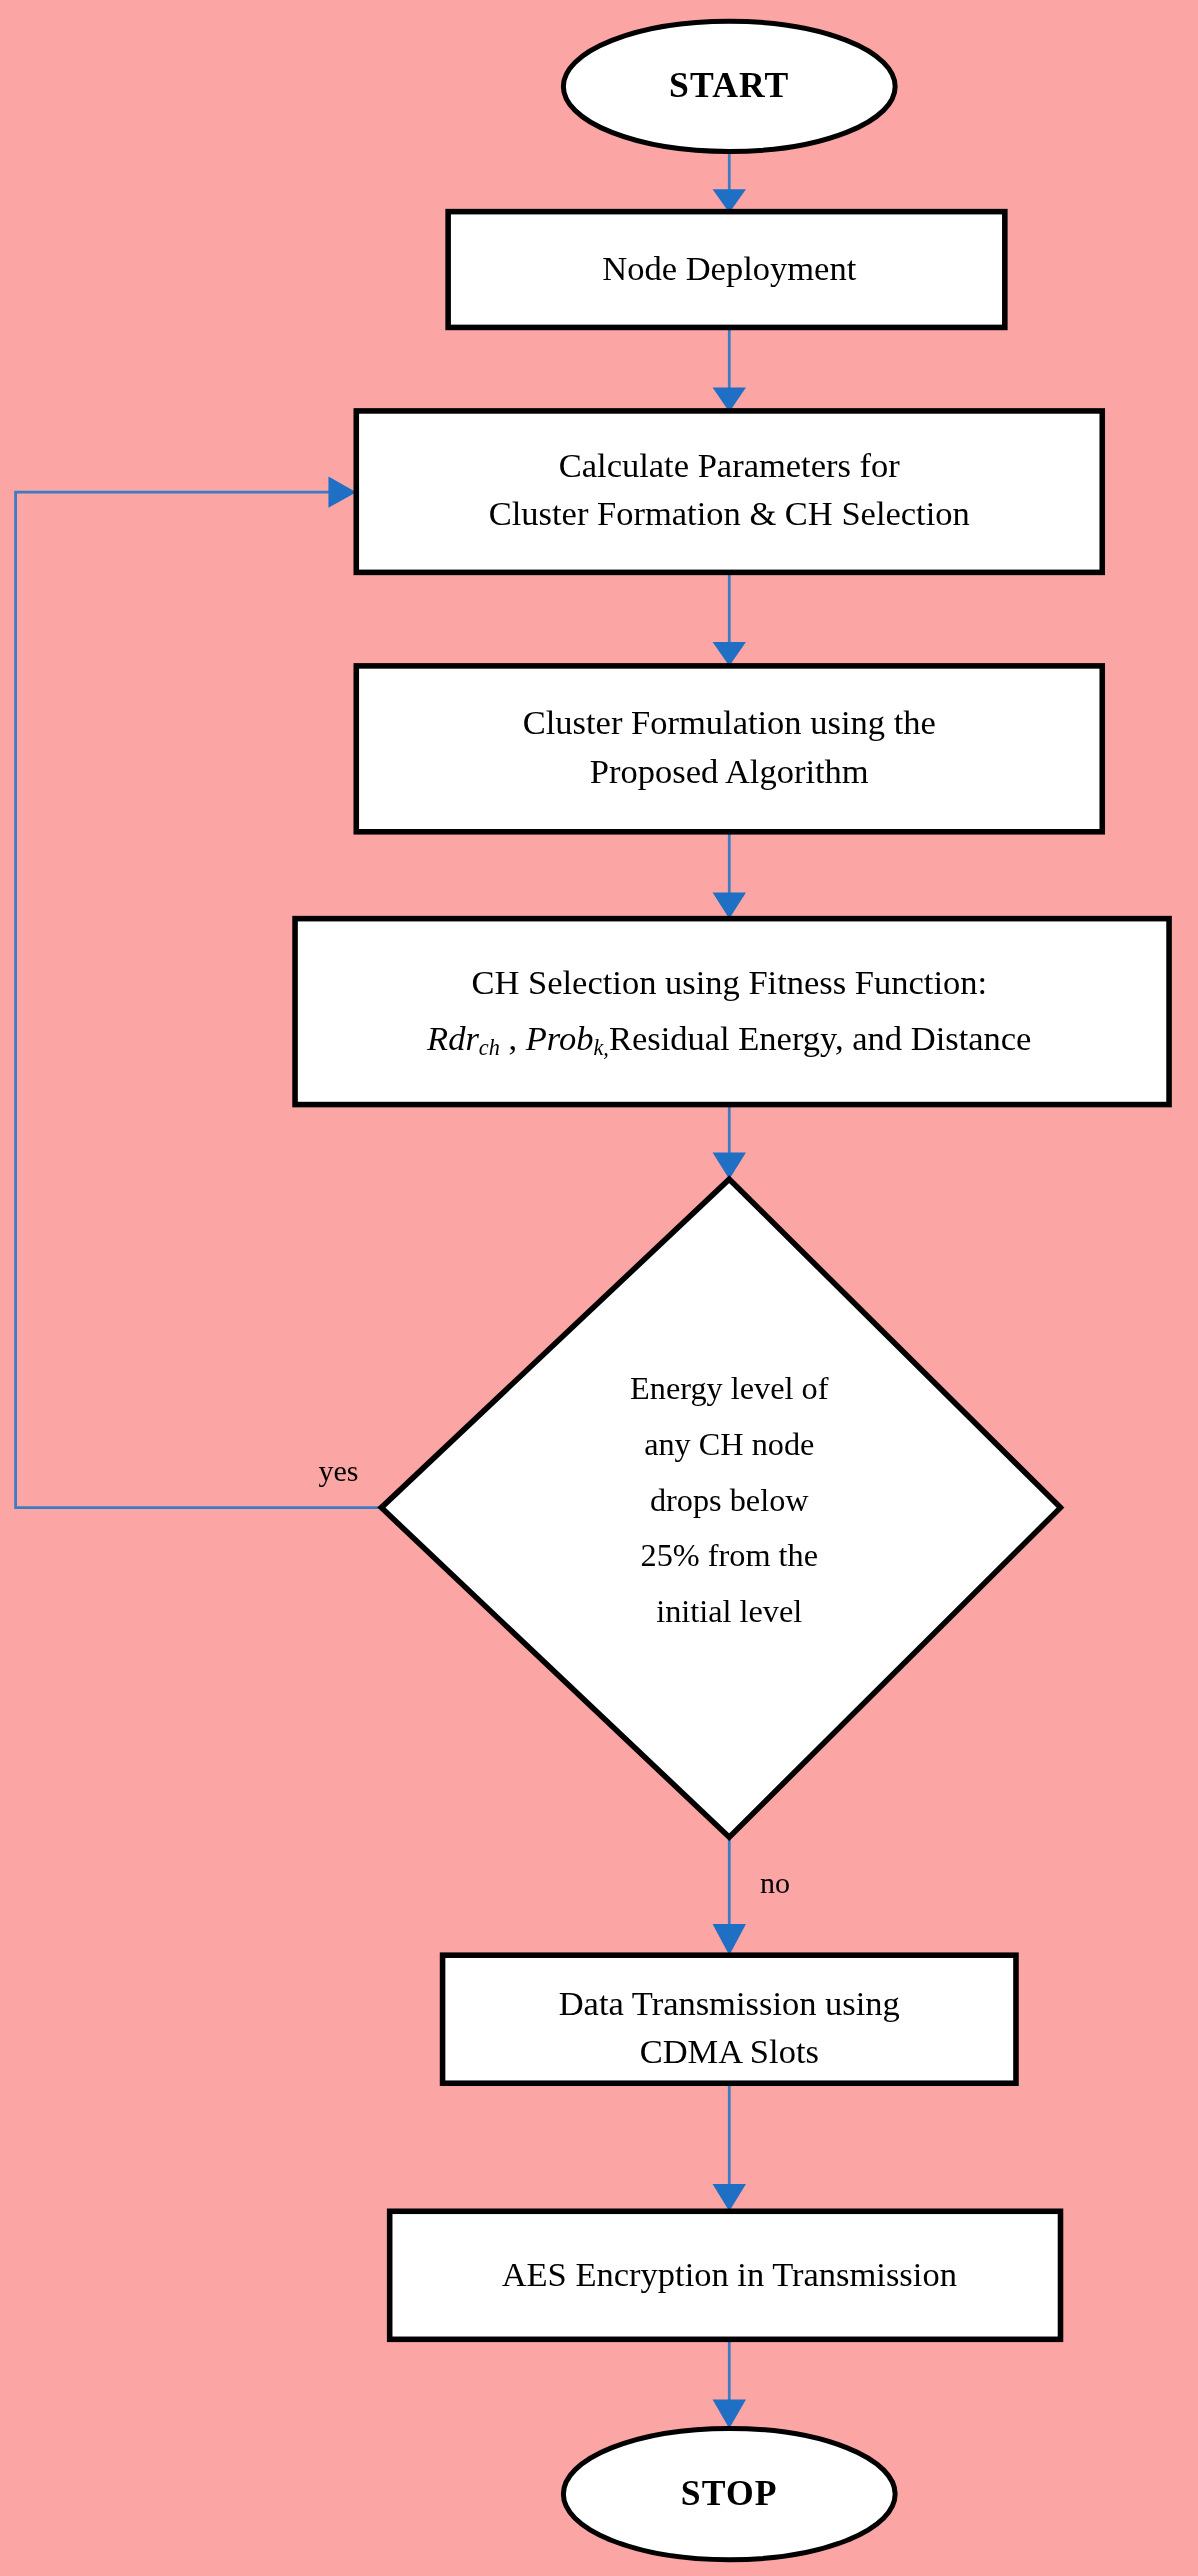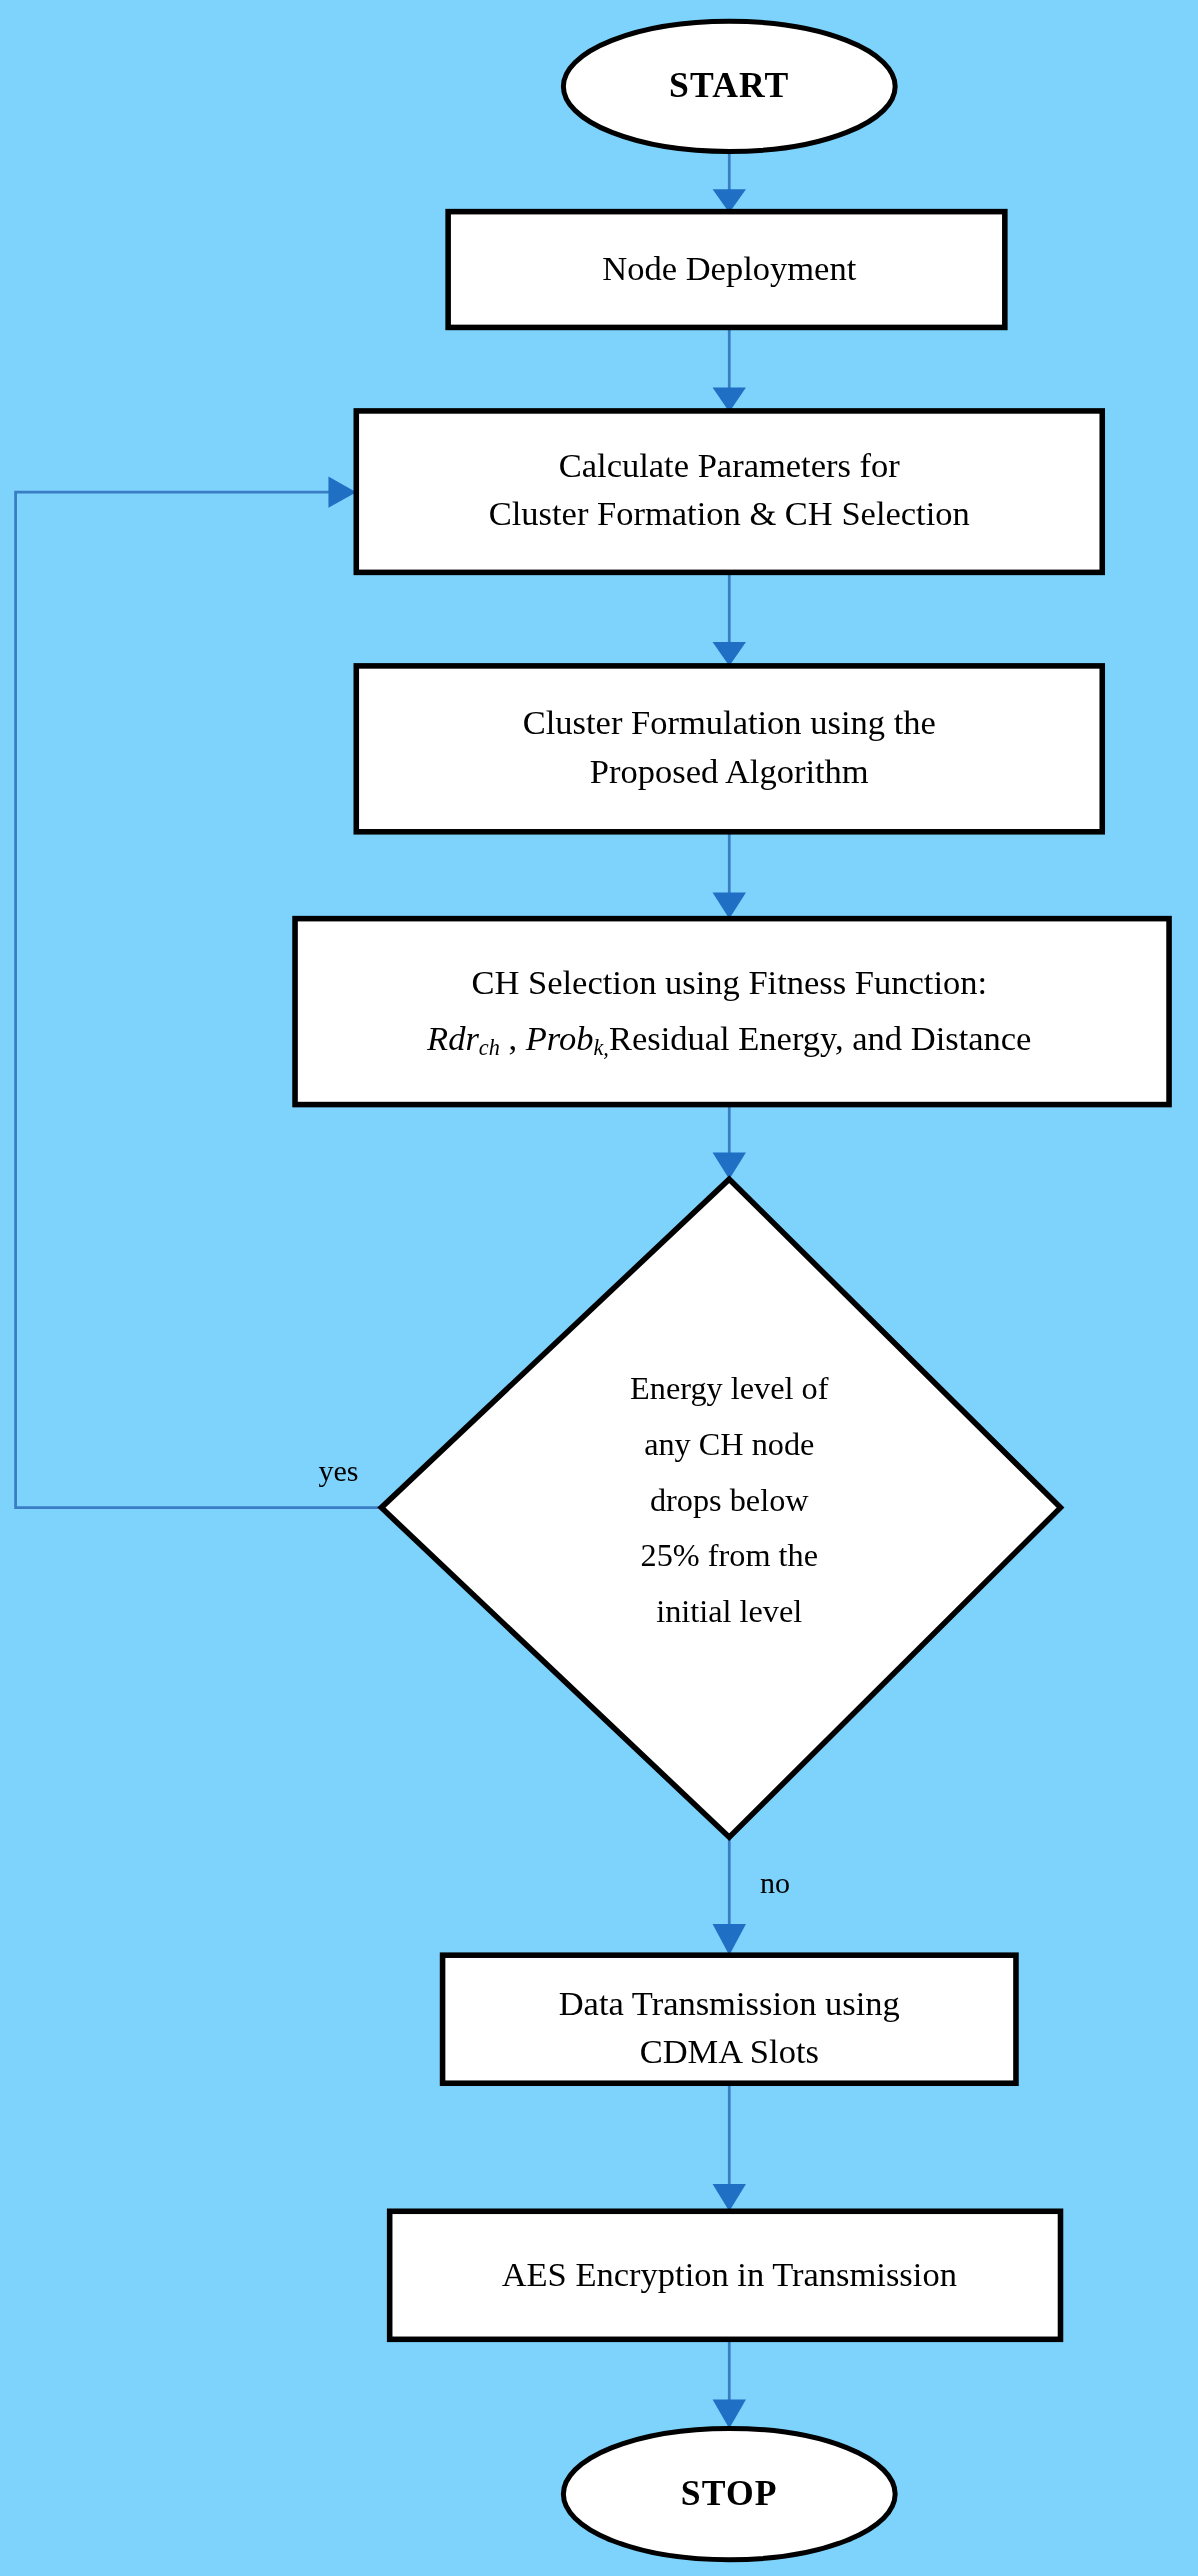--- a/index.html
+++ b/index.html
@@ -11,21 +11,21 @@
   body {
     width: 1198px;
     height: 2576px;
     font-family: "Liberation Serif", "DejaVu Serif", serif;
     overflow: hidden;
   }
   #flowchart-root {
     position: relative;
     width: 1198px;
     height: 2576px;
-    background: #7dd3fc;
+    background: #fca5a5;
   }
   svg.chart-canvas {
     position: absolute;
     left: 0;
     top: 0;
     width: 1198px;
     height: 2576px;
     display: block;
   }
   .node-shape {

